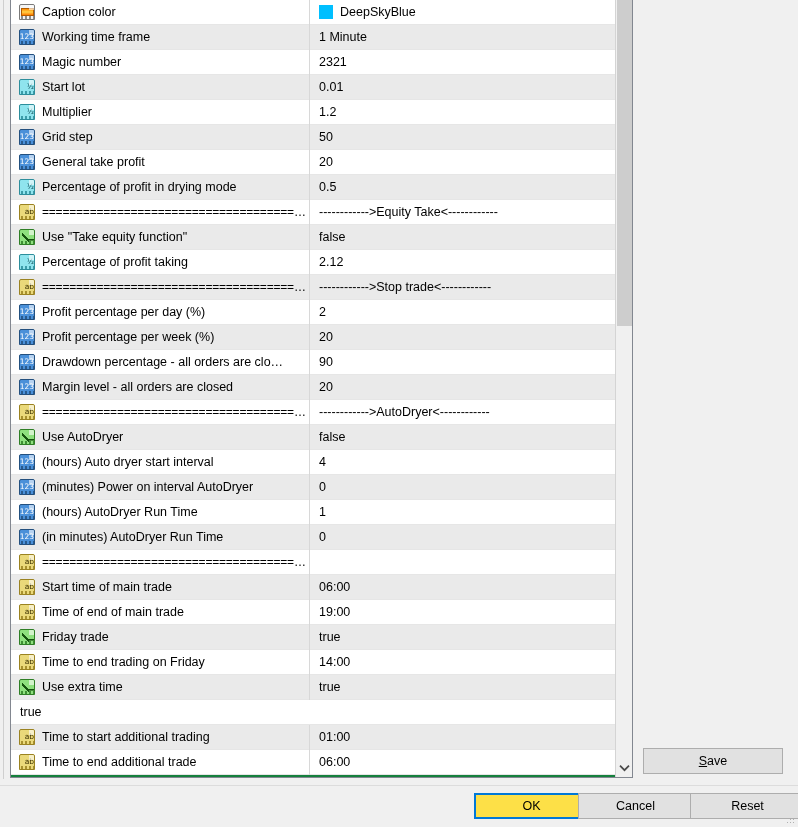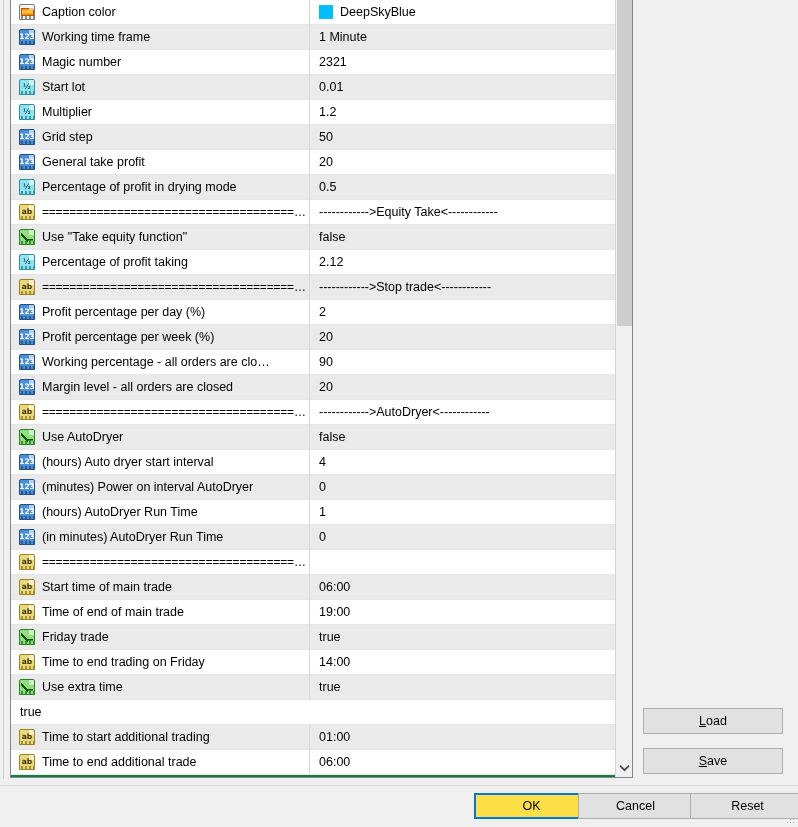--- a/index.html
+++ b/index.html
@@ -49,22 +49,22 @@
     overflow:hidden;white-space:nowrap;
   }
   .label{margin-left:7px;display:inline-block;white-space:nowrap;overflow:hidden;text-overflow:clip;}
   .label.sep{letter-spacing:-0.2px;font-size:12px;}
 
   
   .ticon{
     position:relative;width:16px;height:16px;min-width:16px;
     border-radius:2px 2px 0 0;
     box-sizing:border-box;
-    display:flex;align-items:center;justify-content:center;
-    font-size:7.5px;font-weight:bold;line-height:1;
+    display:flex;align-items:center;justify-content:flex-end;
+    font-size:7.5px;font-weight:normal;line-height:1;
     font-family:"DejaVu Sans", sans-serif;
     overflow:hidden;
   }
   
   .ticon:after{
     content:"";position:absolute;left:0;bottom:0;width:16px;height:3px;
     background:
       linear-gradient(90deg,
         transparent 0 1px, currentColor 1px 3px, transparent 3px 5px,
         currentColor 5px 7px, transparent 7px 9px, currentColor 9px 11px,
@@ -302,21 +302,21 @@
           </div>
           <div class="cell-val">
             <span class="valtext">20</span>
           </div>
         </div>
         <div class="row">
           <div class="cell-name">
             <span class="ticon int">
               <span>123</span>
             </span>
-            <span class="label">Working percentage - all orders are clo…</span>
+            <span class="label">Drawdown percentage - all orders are clo…</span>
           </div>
           <div class="cell-val">
             <span class="valtext">90</span>
           </div>
         </div>
         <div class="row alt">
           <div class="cell-name">
             <span class="ticon int">
               <span>123</span>
             </span>
@@ -487,23 +487,20 @@
     <div id="vscroll">
       <div id="vthumb" style="height: 326px;"></div>
       <div id="vdown">
         <svg width="11" height="8" viewBox="0 0 11 8" aria-hidden="true">
           <path d="M1 1.6 L5.5 6.2 L10 1.6" fill="none" stroke="#4a4a4a" stroke-width="1.7"></path>
         </svg>
       </div>
     </div>
   </div>
 
-  <div class="side-btn" id="btn-load">
-    <span><span class="acc">L</span><span>oad</span></span>
-  </div>
   <div class="side-btn" id="btn-save">
     <span><span class="acc">S</span><span>ave</span></span>
   </div>
 
   <div id="footer-sep"></div>
   <div id="footer">
     <div class="grip"></div>
   </div>
   <div class="foot-btn" id="btn-ok">
     <span>OK</span>

